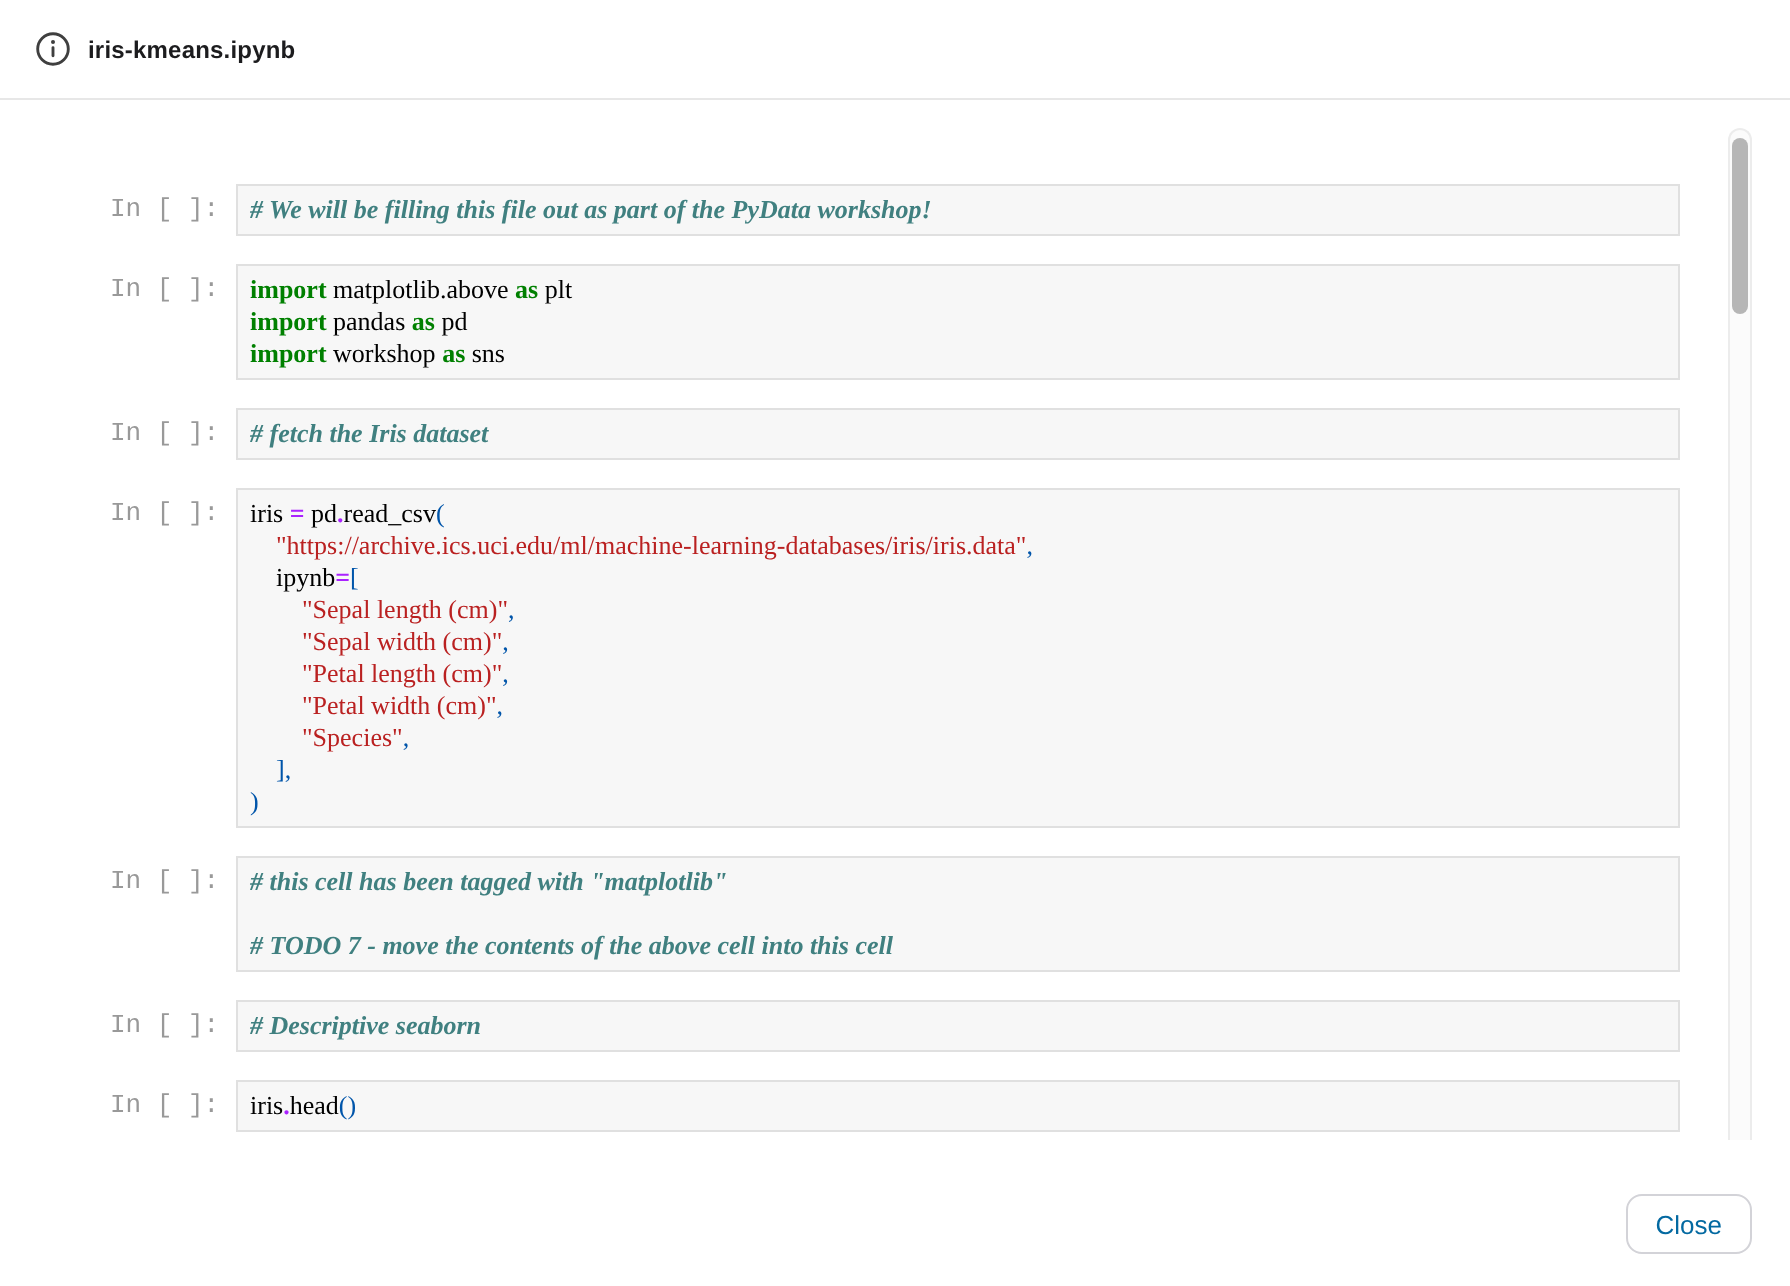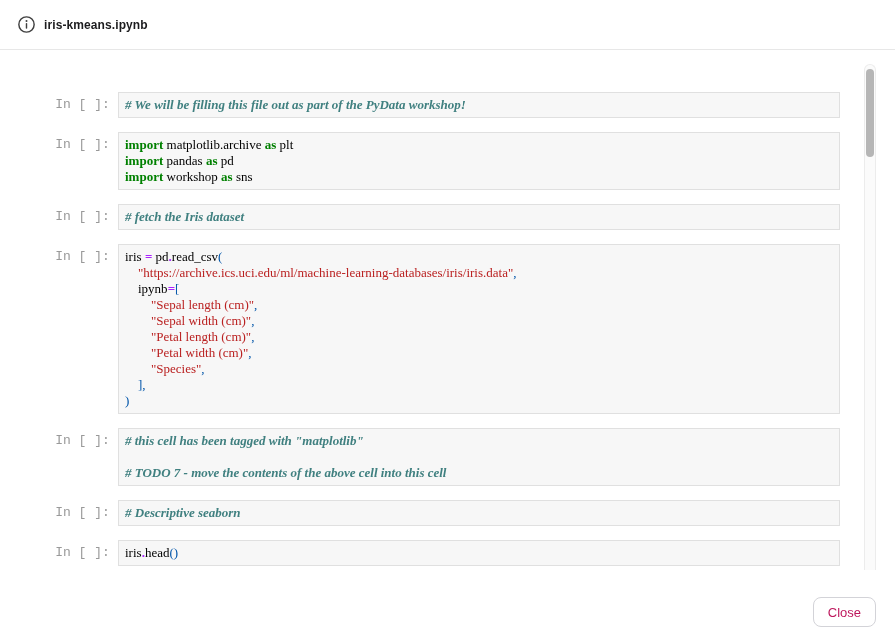--- a/index.html
+++ b/index.html
@@ -36,21 +36,21 @@
   }
   .cells {
     padding: 42px 55px 30px 55px;
     box-sizing: border-box;
   }
   .cell-row { display: flex; align-items: flex-start; margin-bottom: 14px; }
   .prompt {
     width: 55px; flex: 0 0 55px;
     margin-right: 8px;
     padding-top: 5px;
-    text-align: center;
+    text-align: left;
     font-family: "Liberation Mono", monospace;
     font-size: 13px; line-height: 16px;
     color: var(--c-prompt, #999999);
     white-space: pre;
   }
   .cell-box {
     flex: 1 1 auto;
     background: var(--c-cellbg, #f7f7f7);
     border: 1px solid var(--c-cellborder, #e0e0e0);
     padding: 4px 6px;
@@ -95,21 +95,21 @@
   .close-btn {
     position: absolute;
     right: 19px; bottom: 16px;
     height: 30px;
     padding: 0 14px;
     background: #ffffff;
     border: 1px solid #d3d3d8;
     border-radius: 8px;
     font-family: "Liberation Sans", sans-serif;
     font-size: 13px;
-    color: #be185d;
+    color: #0369a1;
     cursor: pointer;
   }
 </style>
 </head>
 <body>
 
 <div class="header">
   <span class="info-icon">
     <svg width="17" height="17" viewBox="0 0 16 16" aria-hidden="true">
       <circle cx="8" cy="8" r="7.2" fill="none" stroke="#3f3f3f" stroke-width="1.35"></circle>
@@ -124,21 +124,21 @@
   <div class="cells">
       <div class="cell-row">
         <div class="prompt">In [ ]:</div>
         <div class="cell-box">
           <pre><span class="tok-com"># We will be filling this file out as part of the PyData workshop!</span></pre>
         </div>
       </div>
       <div class="cell-row">
         <div class="prompt">In [ ]:</div>
         <div class="cell-box">
-          <pre><span class="tok-kw">import</span><span class="tok-pl"> matplotlib.archive </span><span class="tok-kw">as</span><span class="tok-pl"> plt</span>
+          <pre><span class="tok-kw">import</span><span class="tok-pl"> matplotlib.above </span><span class="tok-kw">as</span><span class="tok-pl"> plt</span>
 <span class="tok-kw">import</span><span class="tok-pl"> pandas </span><span class="tok-kw">as</span><span class="tok-pl"> pd</span>
 <span class="tok-kw">import</span><span class="tok-pl"> workshop </span><span class="tok-kw">as</span><span class="tok-pl"> sns</span></pre>
         </div>
       </div>
       <div class="cell-row">
         <div class="prompt">In [ ]:</div>
         <div class="cell-box">
           <pre><span class="tok-com"># fetch the Iris dataset</span></pre>
         </div>
       </div>

